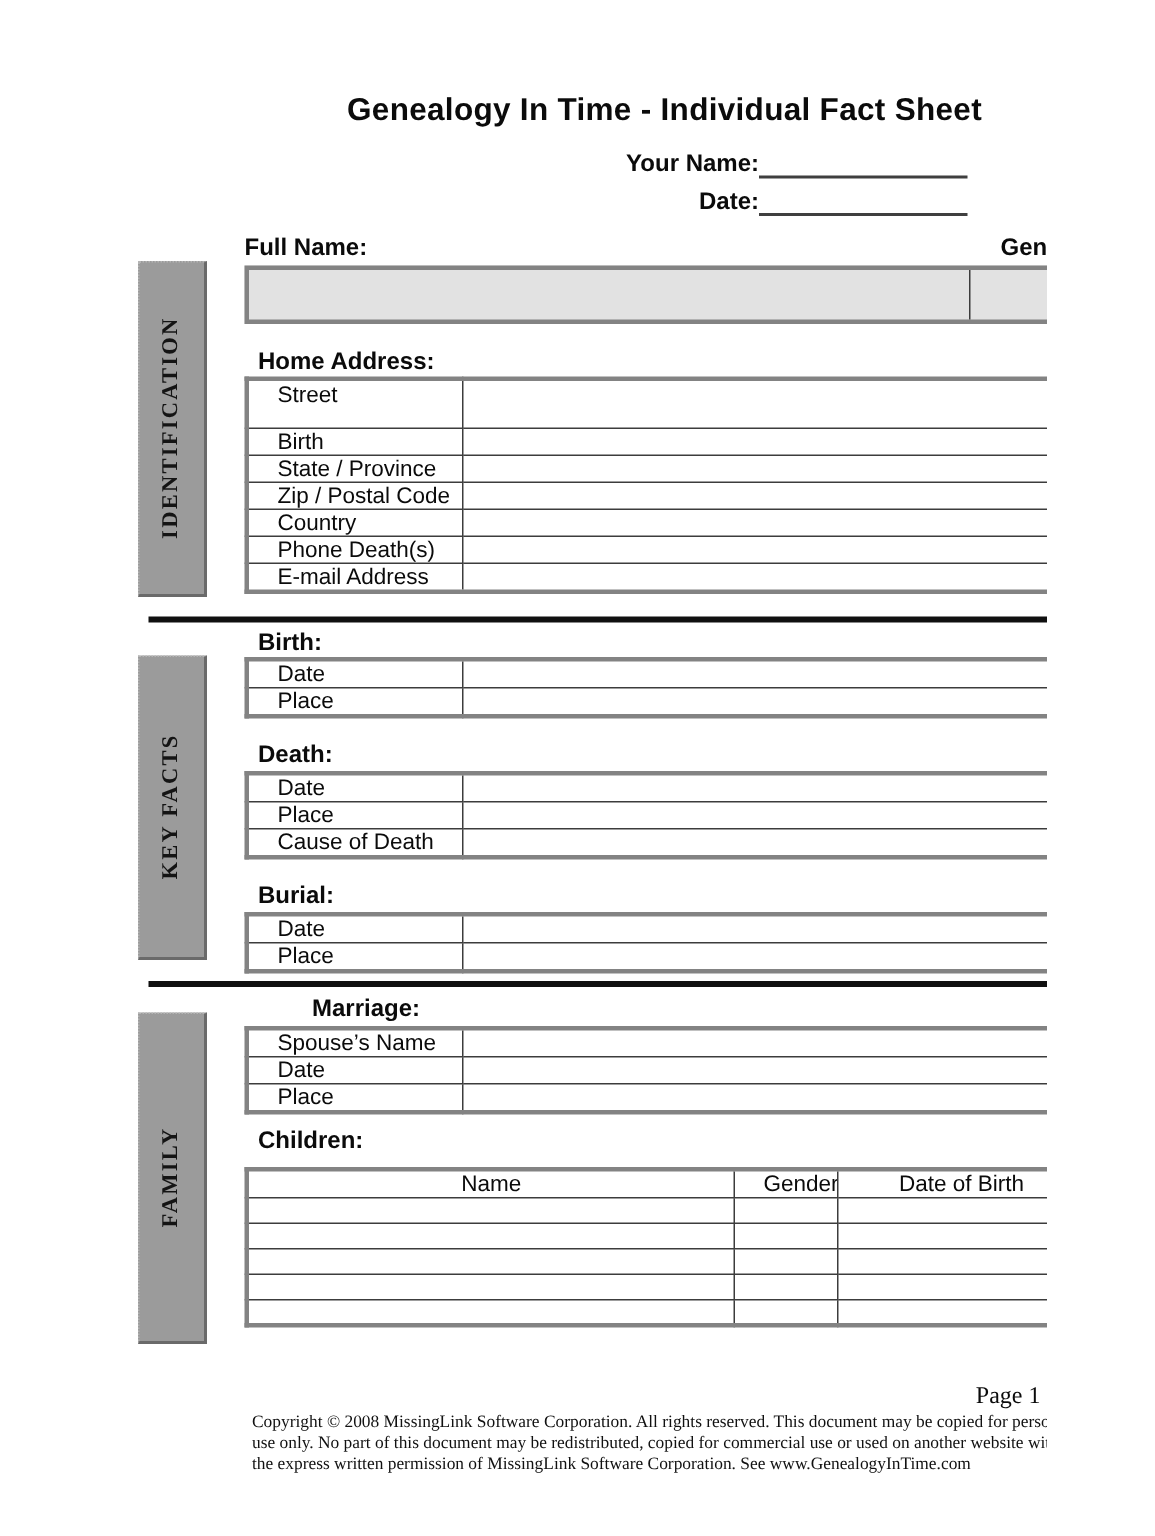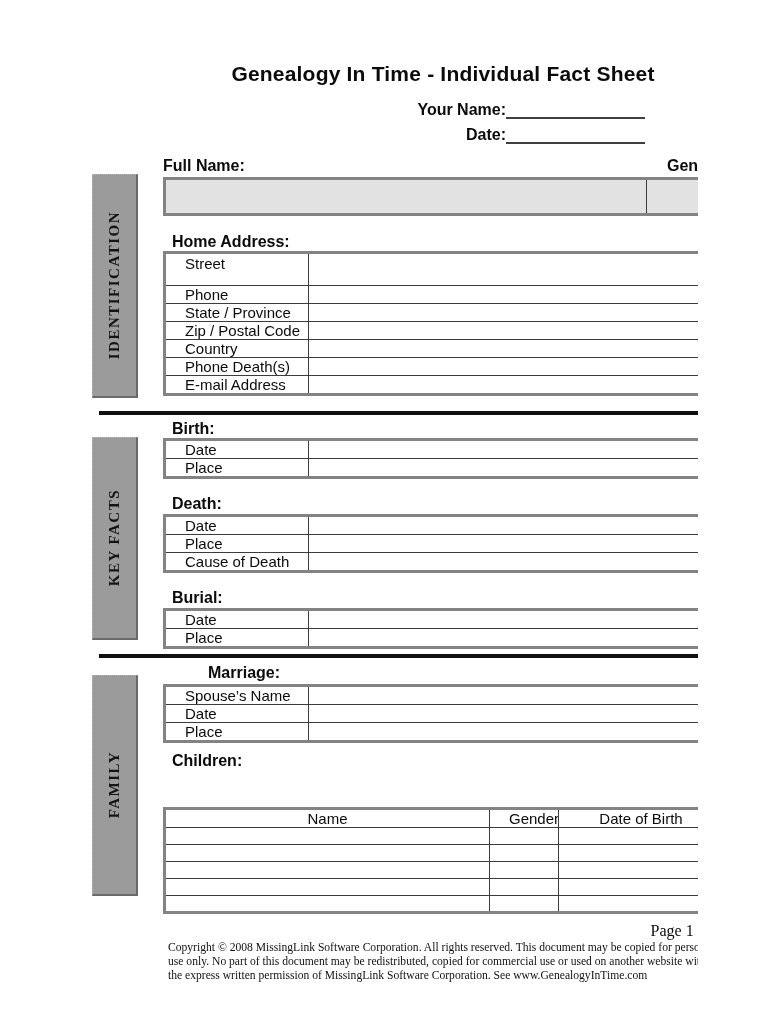--- a/index.html
+++ b/index.html
@@ -101,21 +101,21 @@
     <colgroup>
         <col style="width:144px;">
         <col>
       </colgroup>
     <tbody>
         <tr>
           <td class="tall">Street</td>
           <td class="tall"></td>
         </tr>
     <tr>
-          <td>Phone</td>
+          <td>Birth</td>
           <td></td>
         </tr>
     <tr>
           <td>State / Province</td>
           <td></td>
         </tr>
     <tr>
           <td>Zip / Postal Code</td>
           <td></td>
         </tr>
@@ -212,21 +212,21 @@
           <td></td>
         </tr>
     <tr>
           <td>Place</td>
           <td></td>
         </tr>
   </tbody>
     </table>
 
   <div class="abs section-label" style="top:752px; left:172px;">Children:</div>
-  <table class="ftable" style="top:778px;margin-top:29px;">
+  <table class="ftable" style="top:778px;">
     <colgroup>
         <col style="width:325px;">
         <col style="width:69px;">
         <col style="width:166px;">
       </colgroup>
     <tbody>
         <tr>
       <td class="hdr">Name</td>
       <td class="hdr">Gender</td>
       <td class="hdr">Date of Birth</td>

